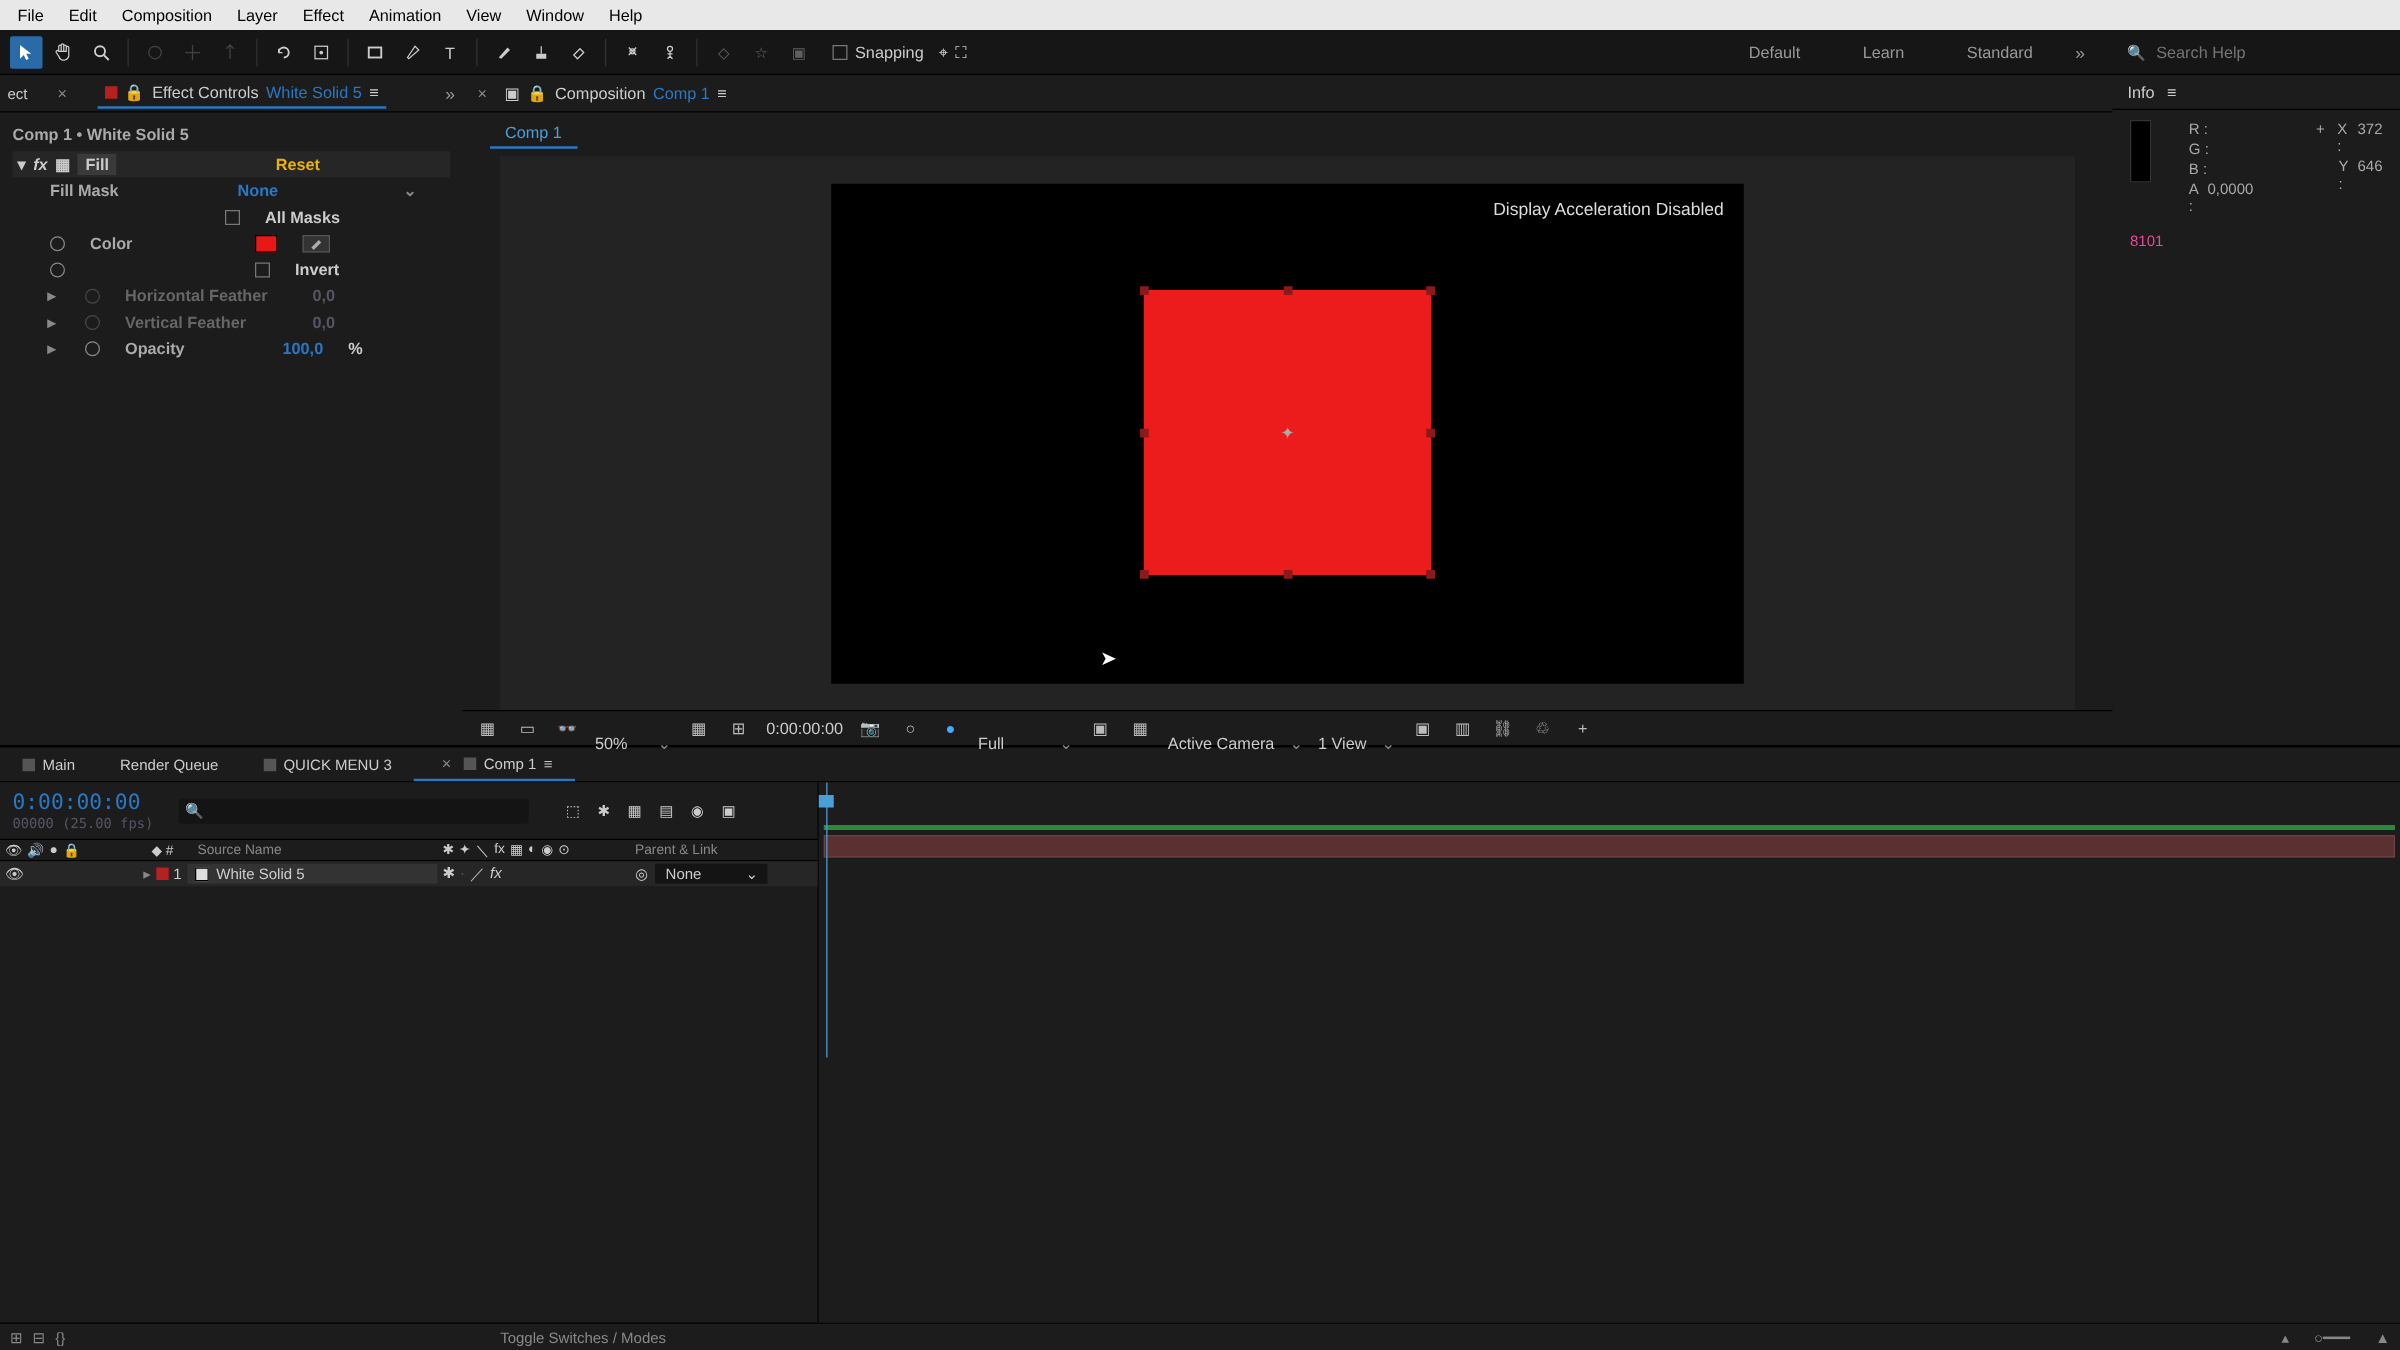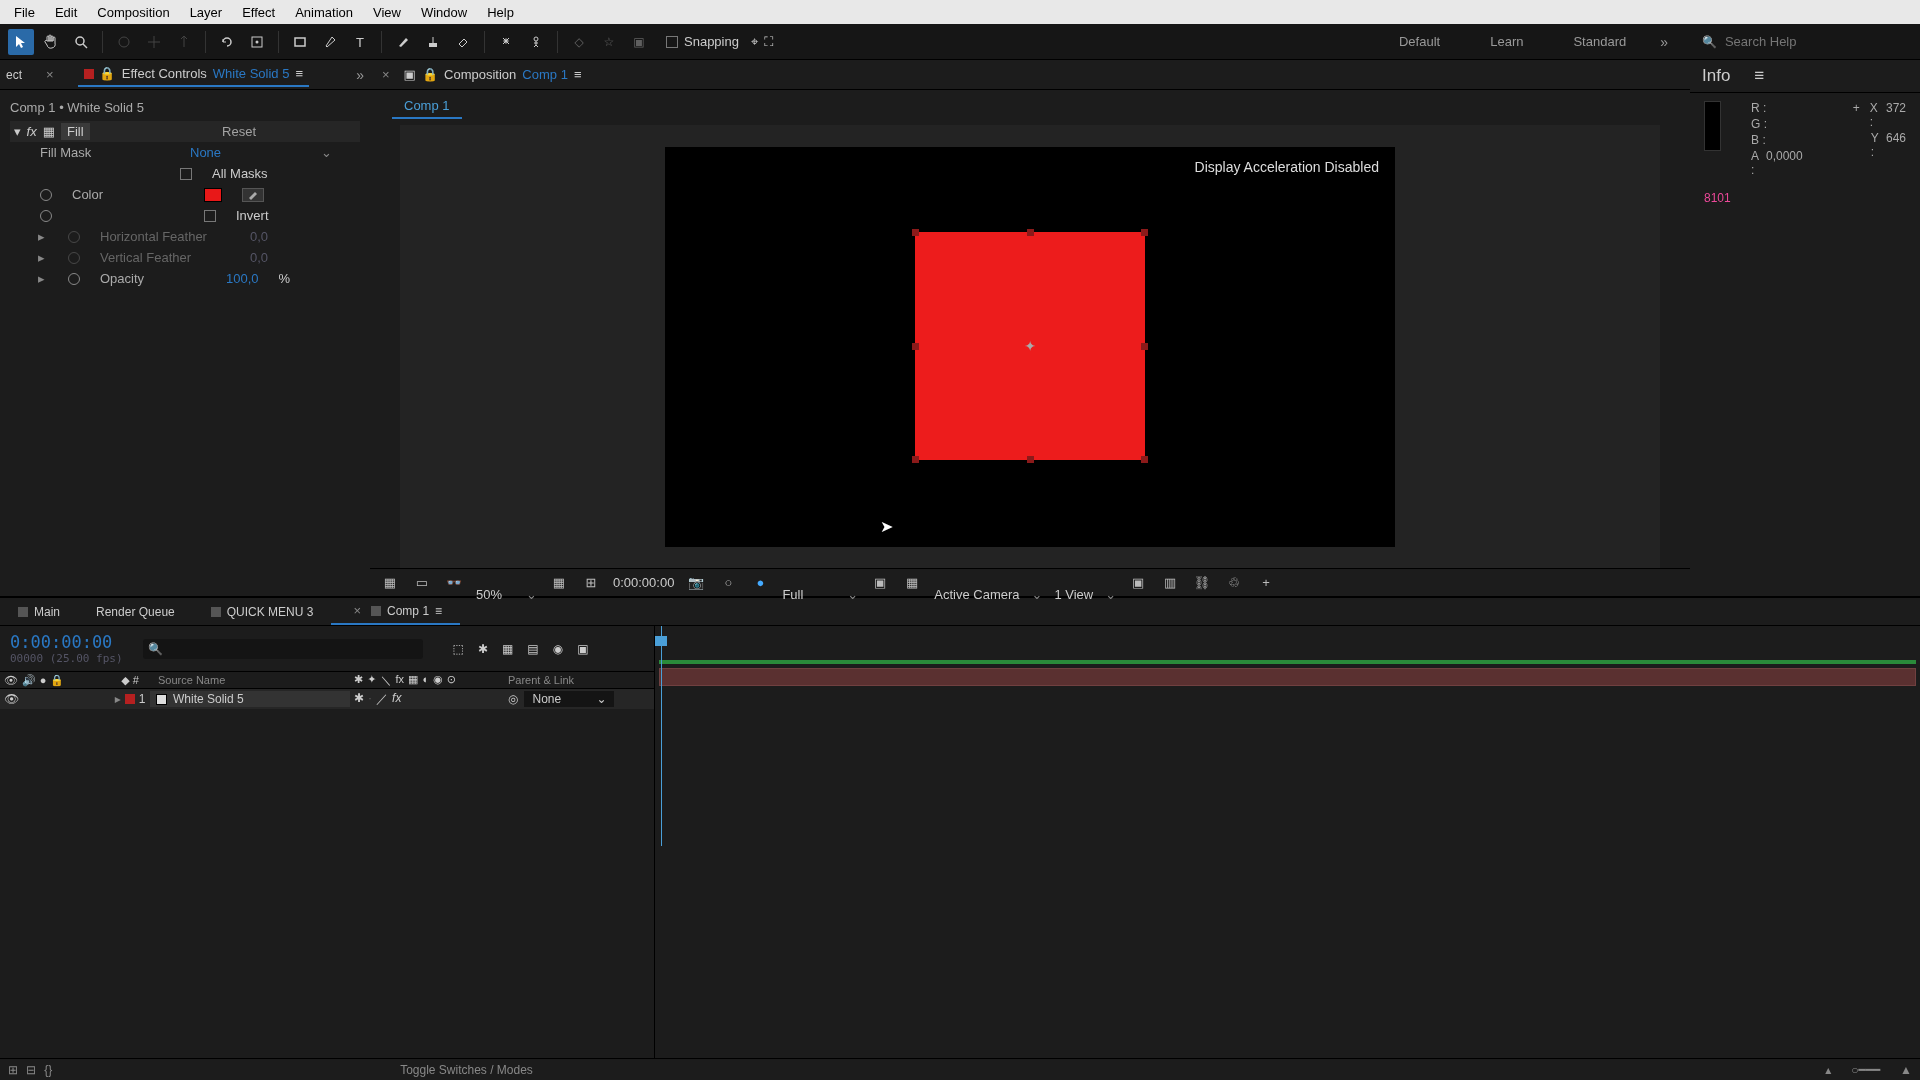--- a/index.html
+++ b/index.html
@@ -26,25 +26,25 @@
 .center { flex: 1; background: #1c1c1c; display: flex; flex-direction: column; }
 .right { width: 230px; background: #1c1c1c; padding: 0; }
 
 
 .panel-tabs { display: flex; align-items: center; height: 30px; padding: 0 6px; gap: 20px; border-bottom: 1px solid #000; }
 .close-x { color: #888; font-size: 13px; padding: 0 4px; }
 .ec-tab { display: flex; align-items: center; gap: 6px; border-bottom: 2px solid #2a78c4; padding: 4px 6px; font-size: 13px; }
 .ec-sq { width: 10px; height: 10px; background: #b52020; }
 .ec-layer { color: #2a78c4; }
 .dbl-arrow { margin-left: auto; color: #999; font-size: 14px; }
-.ec-body { padding: 6px 10px; font-size: 13px; }
+.ec-body { padding: 6px 10px; font-size: 13px; font-weight: bold; }
 .ec-path { color: #aaa; padding: 4px 0 6px; }
 .fx-head { display: flex; align-items: center; gap: 6px; background: #262626; padding: 2px 4px; }
 .fx-name { background: #3a3a3a; padding: 1px 6px; }
-.fx-reset { color: #a3a3a3; margin-left: auto; padding-right: 100px; }
+.fx-reset { color: #eab308; margin-left: auto; padding-right: 100px; }
 .fx-row { display: flex; align-items: center; padding: 3px 0 3px 30px; gap: 20px; }
 .fx-label { width: 130px; color: #aaa; }
 .fx-label.dim { color: #666; }
 .fx-val { color: #2a78c4; }
 .fx-val.dim { color: #556; }
 .twirl { color: #888; margin-left: 14px; width: 10px; }
 .swatch { width: 18px; height: 14px; background: #e81818; border: 1px solid #000; }
 .picker { width: 22px; height: 14px; background: #333; border: 1px solid #555; display:flex;align-items:center;justify-content:center; }
 .cbx { width: 12px; height: 12px; border: 1px solid #777; }
 .stopwatch { width: 12px; height: 12px; border: 1px solid #888; border-radius: 50%; }
@@ -63,21 +63,21 @@
 .h-tl{left:-3px;top:-3px}.h-tc{left:50%;top:-3px;margin-left:-3px}.h-tr{right:-3px;top:-3px}
 .h-ml{left:-3px;top:50%;margin-top:-3px}.h-mr{right:-3px;top:50%;margin-top:-3px}
 .h-bl{left:-3px;bottom:-3px}.h-bc{left:50%;bottom:-3px;margin-left:-3px}.h-br{right:-3px;bottom:-3px}
 .cursor { position: absolute; left: 215px; top: 370px; font-size: 16px; color: #fff; }
 
 .viewbar { height: 28px; background: #1c1c1c; display: flex; align-items: center; gap: 12px; padding: 0 10px; color: #ccc; font-size: 13px; border-top: 1px solid #000; }
 .vb-icn { width: 20px; display: flex; justify-content: center; color: #bbb; }
 .vb-sel { display: flex; align-items: center; gap: 4px; margin-top: 24px; }
 
 
-.info-tab { padding: 6px 12px; border-bottom: 1px solid #000; display: flex; gap: 24px; font-size: 17px; }
+.info-tab { padding: 6px 12px; border-bottom: 1px solid #000; display: flex; gap: 10px; font-size: 13px; }
 .info-body { padding: 8px 14px; font-size: 12px; color: #aaa; }
 .info-grid { display: flex; gap: 30px; }
 .info-col { display: flex; flex-direction: column; gap: 2px; }
 .info-row { display: flex; gap: 4px; }
 .info-num { margin-top: 14px; color: #ec4899; }
 
 
 .timeline { background: #1c1c1c; height: calc(1080px - 596px); border-top: 2px solid #000; display: flex; flex-direction: column; }
 .tl-tabs { display: flex; height: 28px; align-items: center; border-bottom: 1px solid #000; }
 .tl-tab { display: flex; align-items: center; gap: 6px; padding: 0 18px; color: #ccc; height: 100%; }

